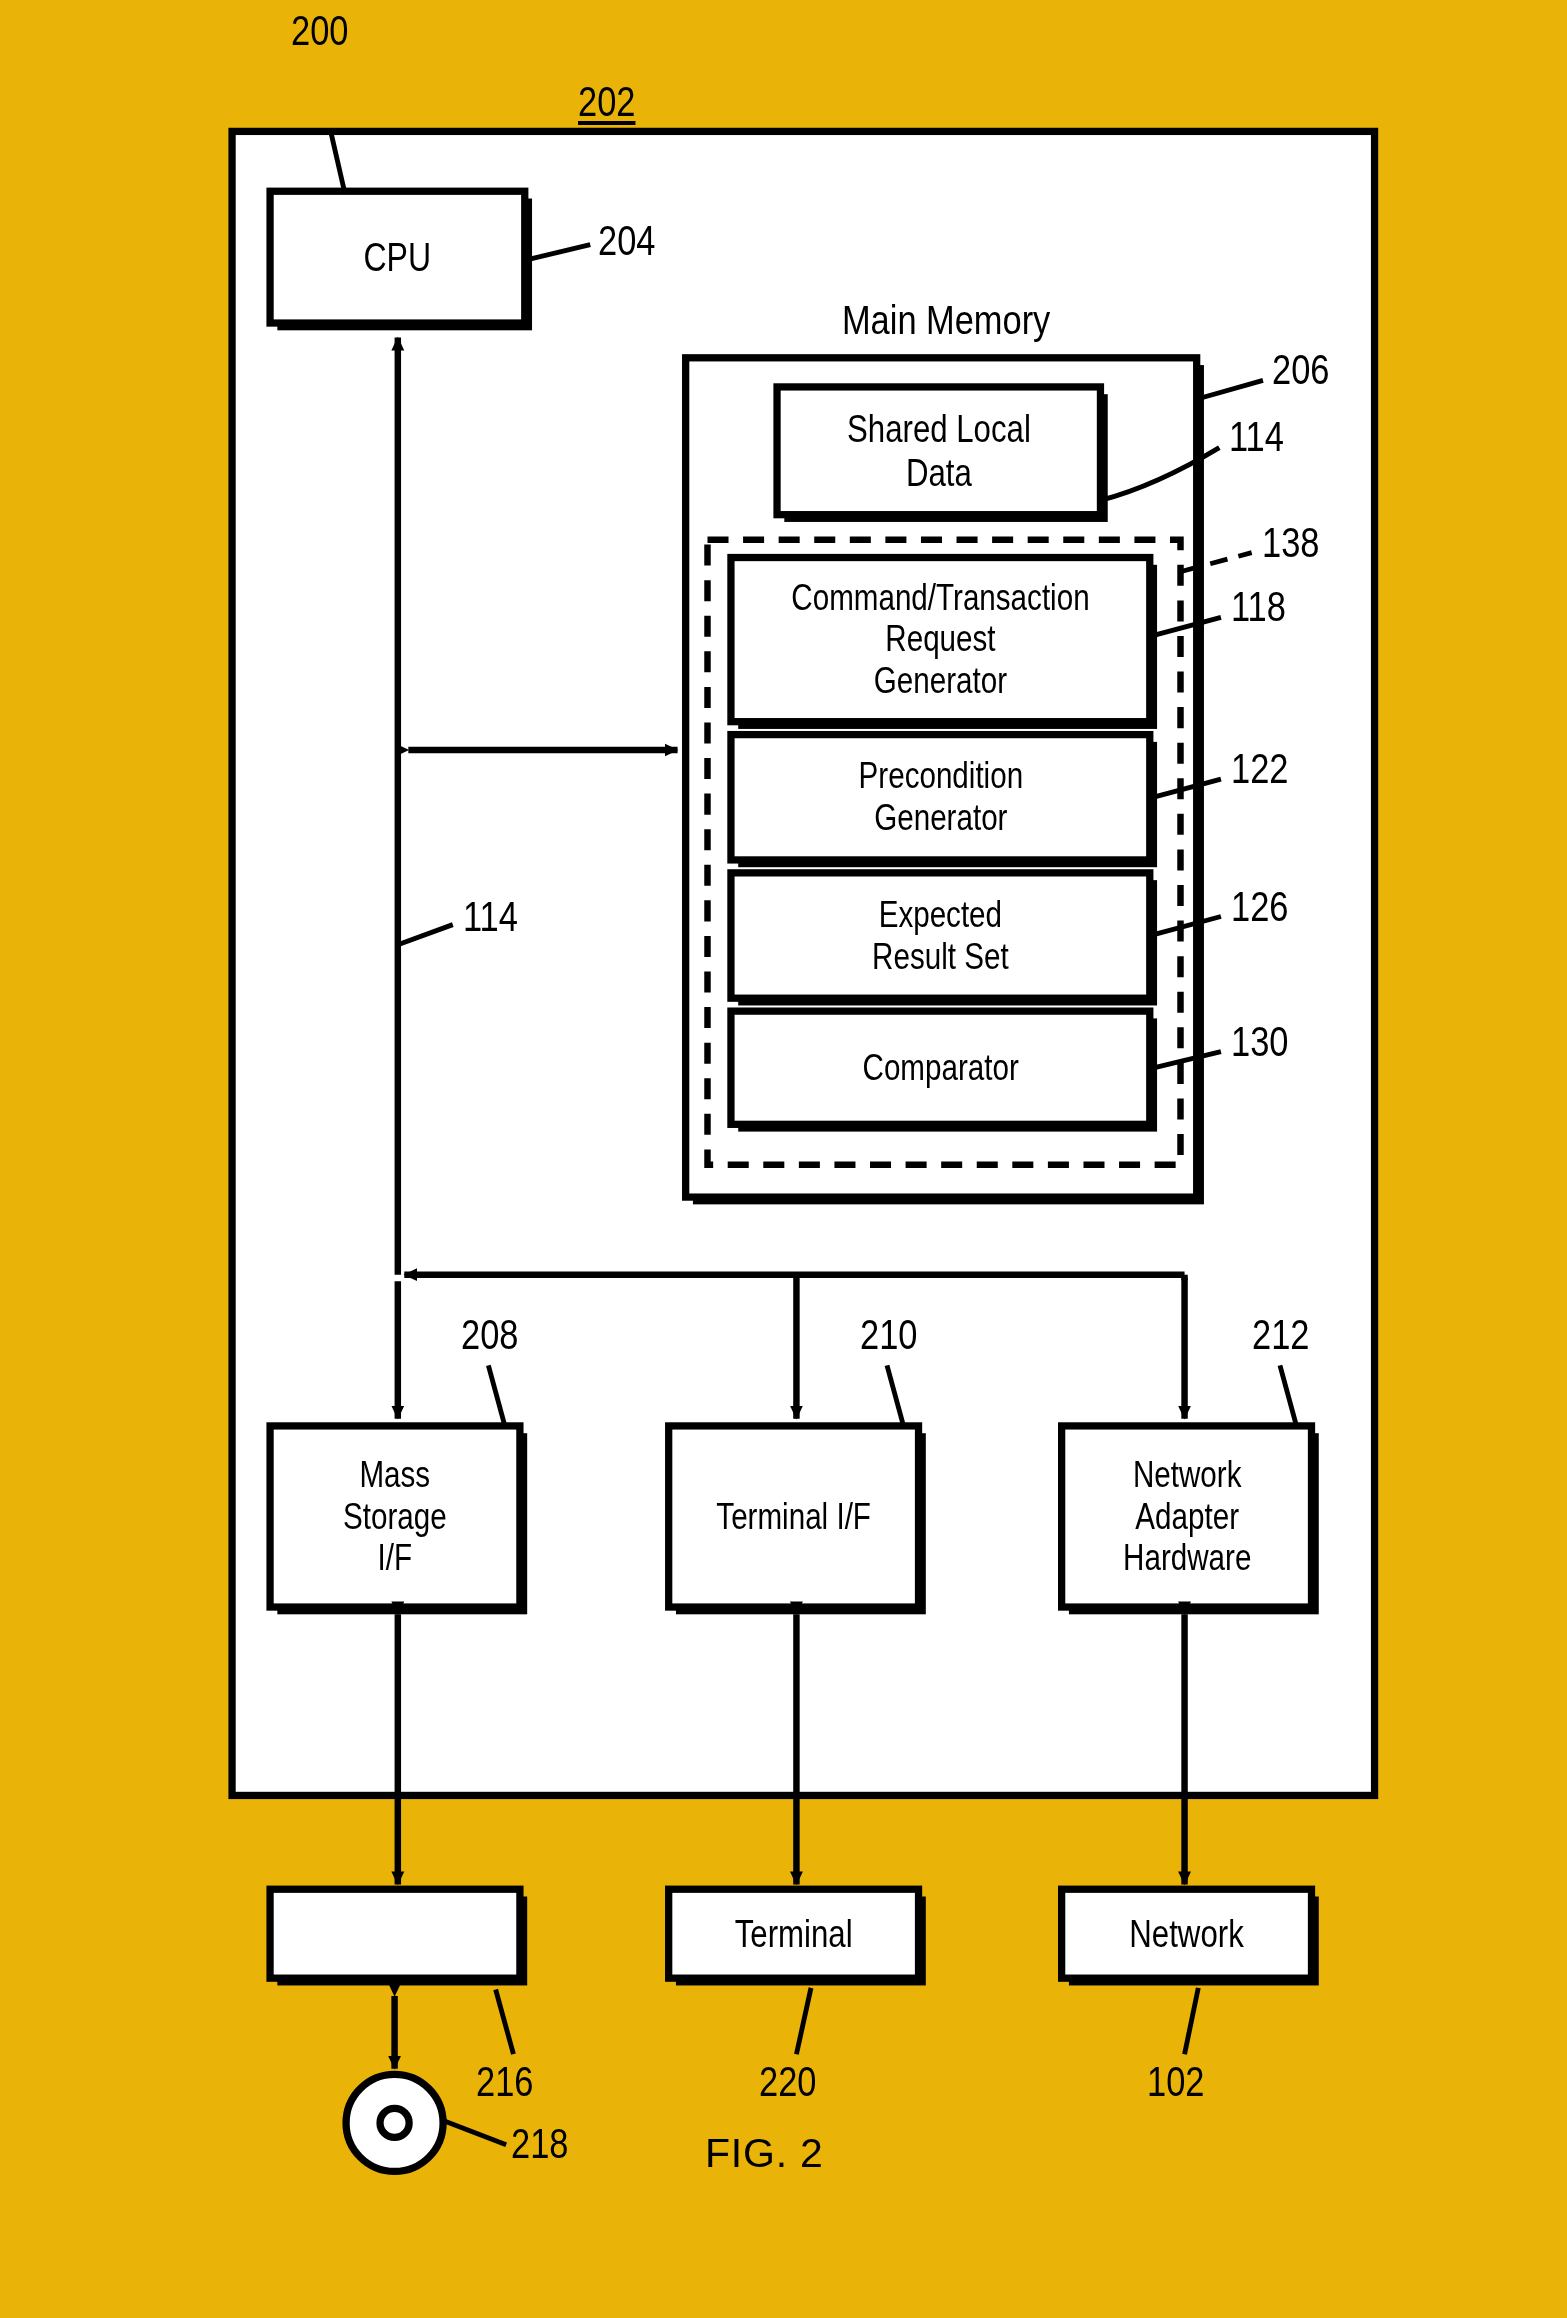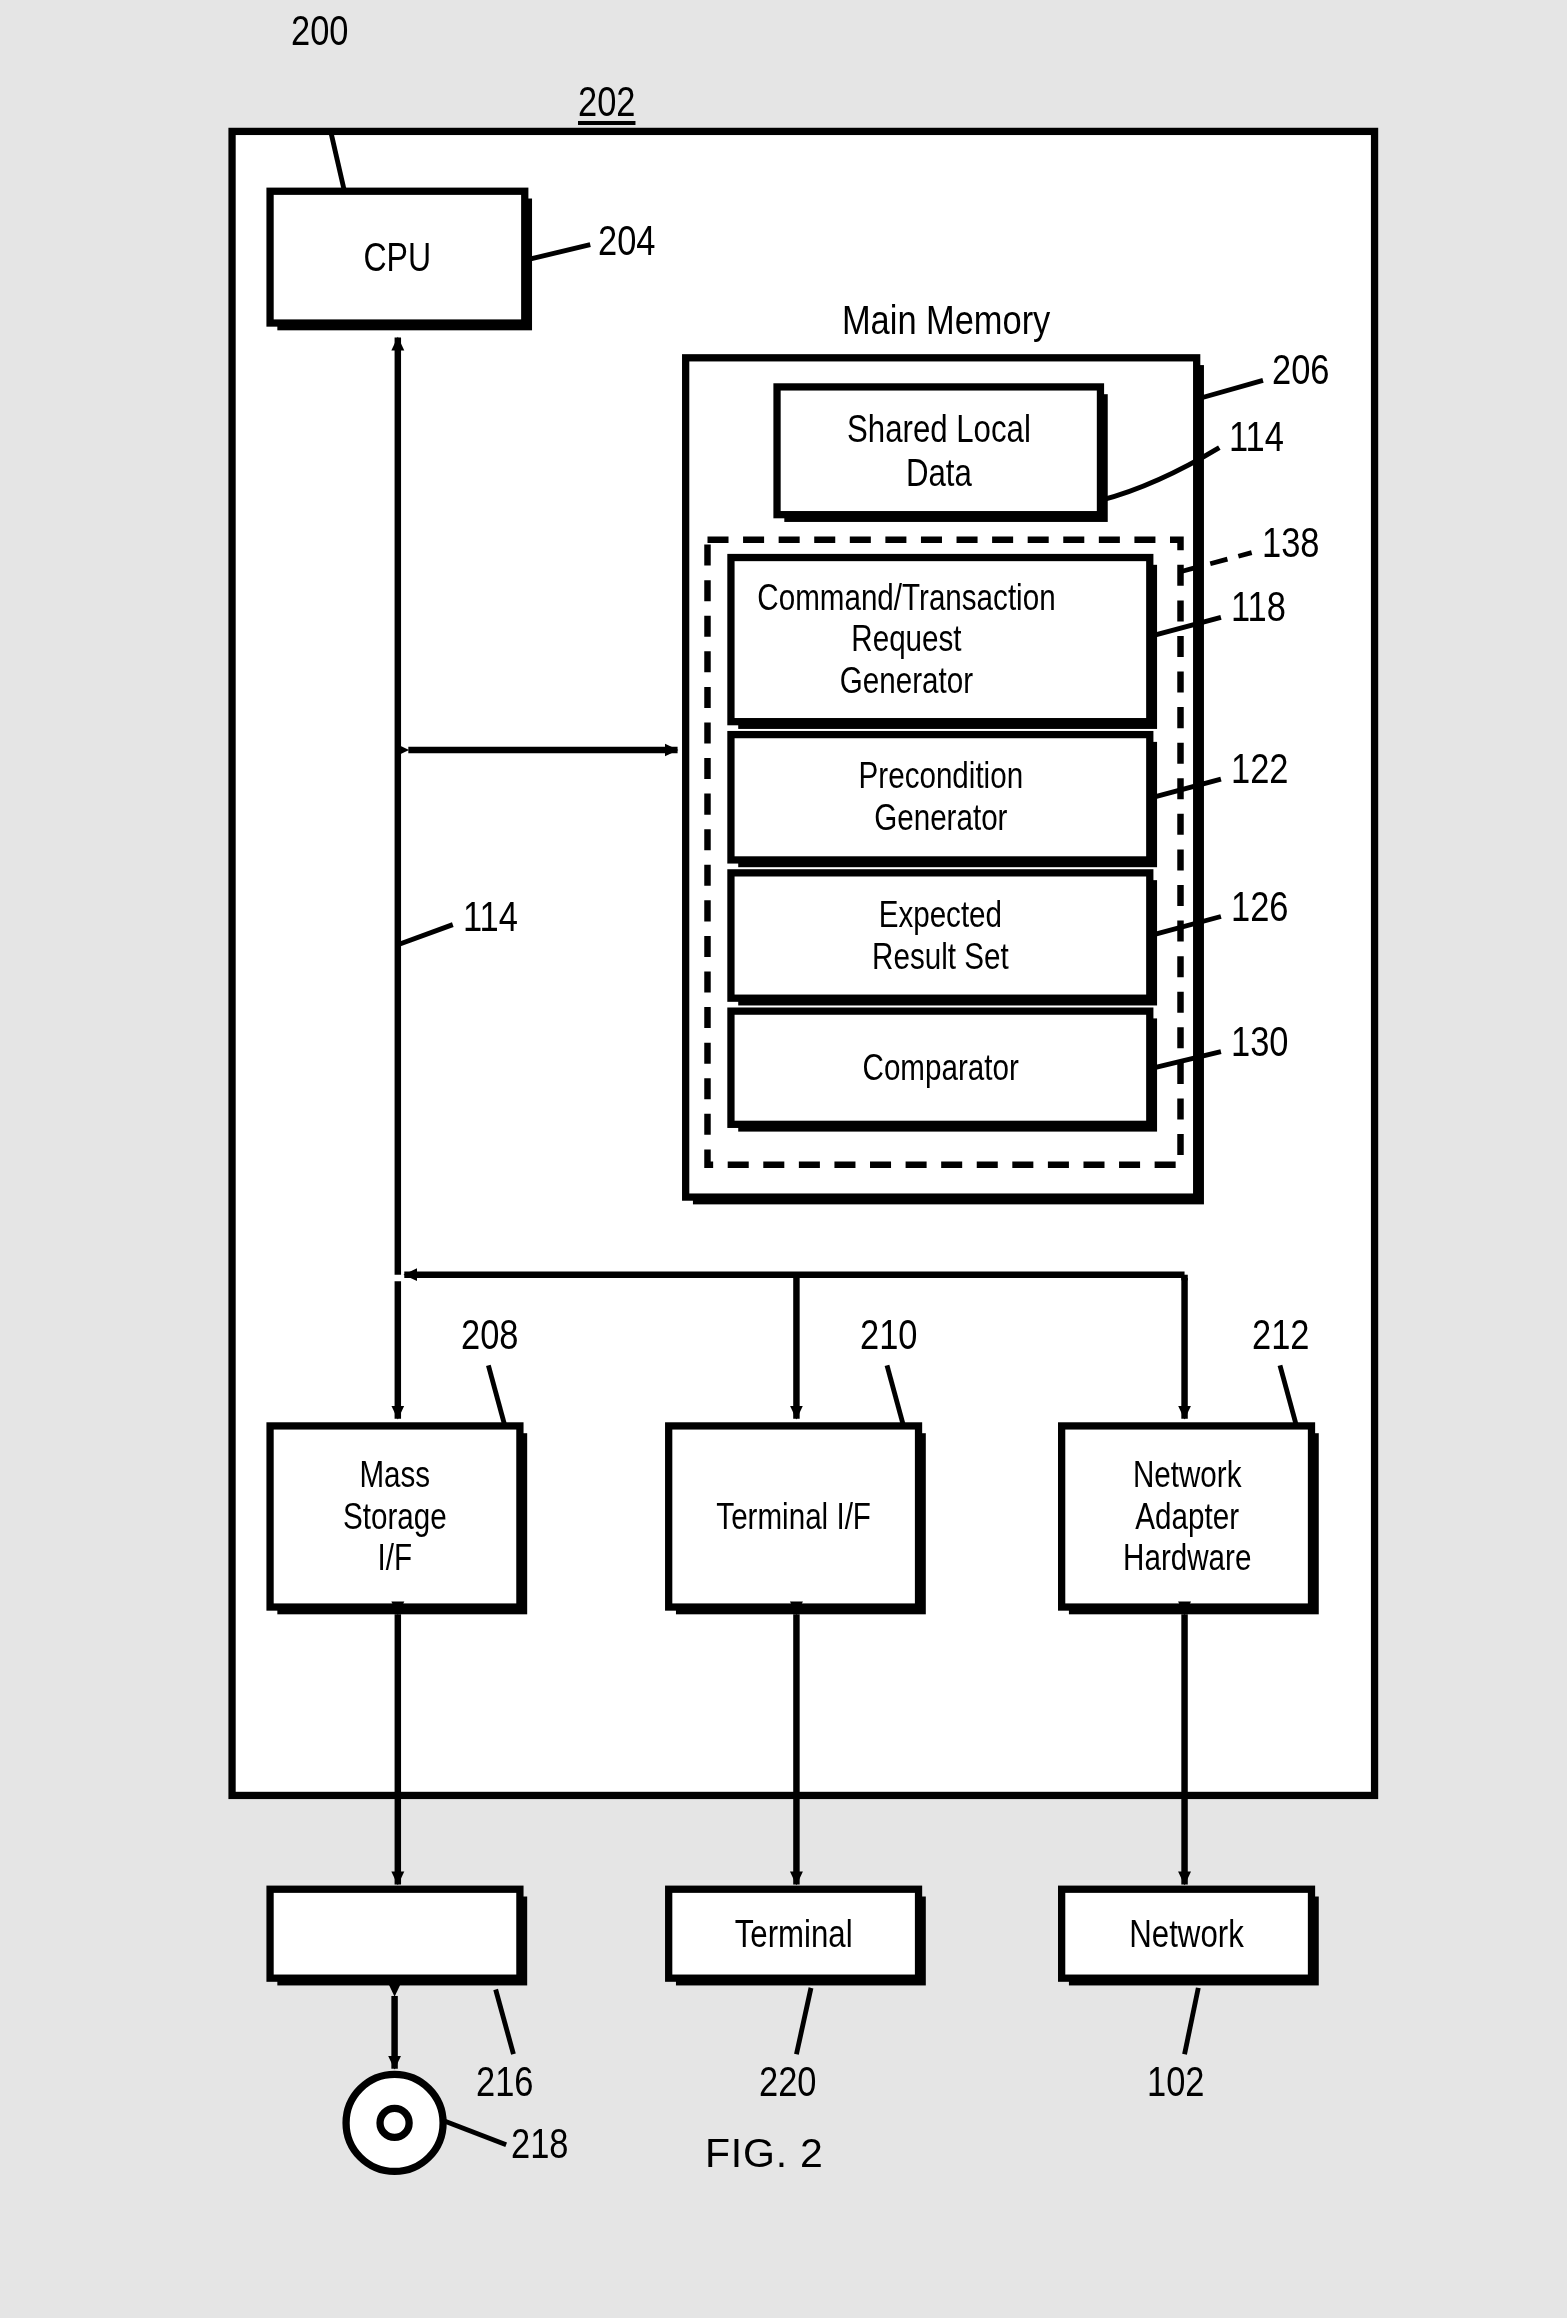--- a/index.html
+++ b/index.html
@@ -4,21 +4,21 @@
 <style>
   html, body {
     margin: 0;
     padding: 0;
     background: #ffffff;
   }
   #figure-root {
     position: relative;
     width: 1567px;
     height: 2319px;
-    background: #e5e5e5;
+    background: #eab308;
     font-family: "Liberation Sans", sans-serif;
     overflow: hidden;
   }
   svg.layer {
     position: absolute;
     left: 0;
     top: 0;
     width: 1567px;
     height: 2319px;
   }
@@ -221,21 +221,21 @@
 
   <div class="boxlabel-wrap" style="left:270px; top:191px; width:255px; height:132px;">
     <div class="boxlabel" style="font-size:40px;">CPU</div>
   </div>
 
   <div class="boxlabel-wrap" style="left:777px; top:387px; width:323px; height:128px;">
     <div class="boxlabel" style="font-size:39px;">Shared Local
 Data</div>
   </div>
 
-  <div class="boxlabel-wrap" style="left:697px; top:557px; width:419px; height:164px;">
+  <div class="boxlabel-wrap" style="left:731px; top:557px; width:419px; height:164px;">
     <div class="boxlabel" style="font-size:37px;">Command/Transaction
 Request
 Generator</div>
   </div>
 
   <div class="boxlabel-wrap" style="left:731px; top:734px; width:419px; height:125px;">
     <div class="boxlabel" style="font-size:37px;">Precondition
 Generator</div>
   </div>
 

